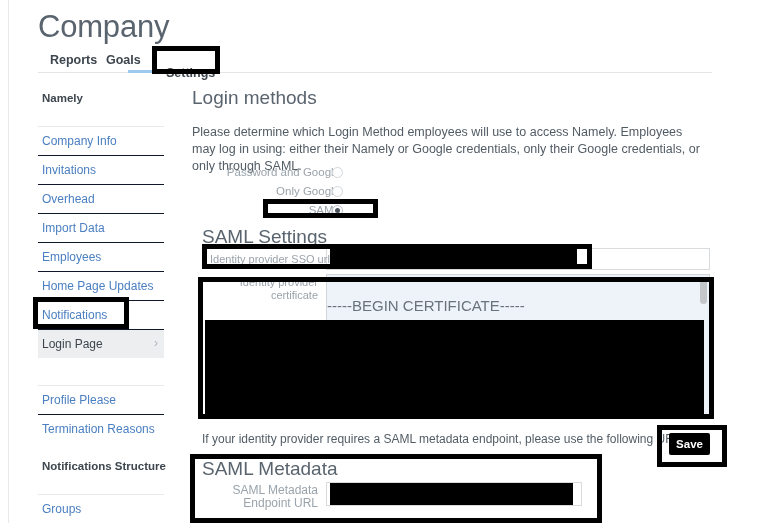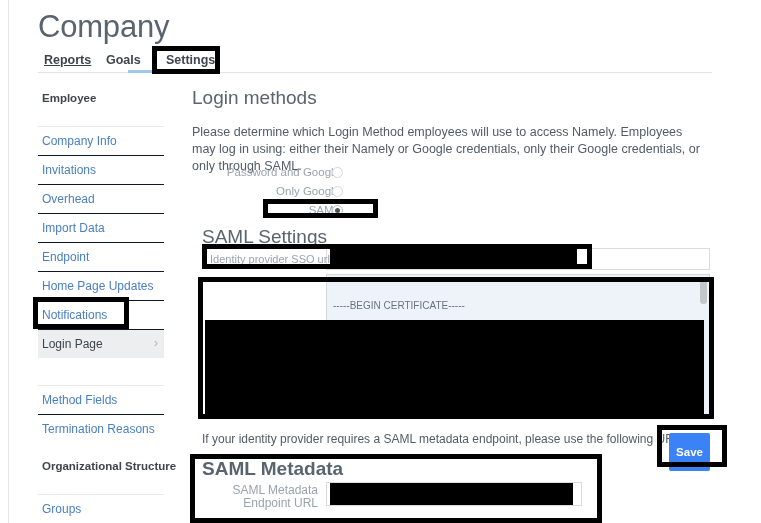--- a/index.html
+++ b/index.html
@@ -58,23 +58,23 @@
   }
   .tab {
     position: absolute;
     top: 0;
     font-size: 12.5px;
     font-weight: bold;
     color: #3d464e;
     line-height: 20px;
     white-space: nowrap;
   }
-  .tab.t0 { left: 6px; text-decoration: underline; }
+  .tab.t0 { left: 12px; }
   .tab.t1 { left: 68px; }
-  .tab.t2 { left: 128px; }
+  .tab.t2 { left: 128px; margin-top: 13px; }
   .tab-underline {
     position: absolute;
     left: 128px; top: 70px;
     width: 52px; height: 3px;
     background: #9ec9ef;
   }
 
   
   .sidebar {
     position: absolute;
@@ -226,22 +226,22 @@
   .cert-box {
     position: absolute;
     left: 124px; top: 0;
     width: 384px; height: 144px;
     border: 1px solid #d2d7db;
     background: #eef3fa;
     overflow: hidden;
   }
   .cert-text {
     position: absolute;
-    left: 6px; top: 24px;
-    font-size: 10px;
+    left: 0; top: 24px;
+    font-size: 15px;
     color: #6a737b;
     line-height: 14px;
     white-space: nowrap;
     font-family: "Liberation Sans", sans-serif;
     text-align: center;
   }
   .cert-scroll {
     position: absolute;
     right: 2px; top: 3px;
     width: 7px; height: 26px;
@@ -256,43 +256,42 @@
     font-size: 12px;
     color: #525c65;
     line-height: 16px;
     white-space: nowrap;
   }
 
   
   .save-btn {
     position: absolute;
     left: 669px; top: 433px;
-    width: 41px; height: 38px;
-    background: #3b82f6;
+    width: 41px; height: 22px;
+    background: #000000;
     border: none;
     border-radius: 2px;
     color: #fff;
     font-size: 11.5px;
     font-weight: bold;
     font-family: "Liberation Sans", sans-serif;
     cursor: pointer;
     padding: 0;
     line-height: 22px;
     text-align: center;
   }
 
   
   .meta-h {
     position: absolute;
     left: 202px; top: 457px;
     font-size: 19px;
     color: #5a646e;
     line-height: 24px;
     white-space: nowrap;
-    font-weight: bold;
   }
   .meta-row {
     position: absolute;
     left: 202px; top: 484px;
     width: 380px; height: 24px;
   }
   .meta-label {
     position: absolute;
     left: 0; top: 0;
     width: 116px;
@@ -335,39 +334,39 @@
   <div class="tabbar">
     <div class="tab t0">Reports</div>
     <div class="tab t1">Goals</div>
     <div class="tab t2">Settings</div>
   </div>
   <div class="tabbar-rule"></div>
   <div class="tab-underline"></div>
 
   <div class="sidebar">
 
-    <div class="nav-group-title">Employee</div>
+    <div class="nav-group-title">Namely</div>
     <div class="nav-item first">Company Info</div>
     <div class="nav-item">Invitations</div>
     <div class="nav-item">Overhead</div>
     <div class="nav-item">Import Data</div>
-    <div class="nav-item">Endpoint</div>
+    <div class="nav-item">Employees</div>
     <div class="nav-item">Home Page Updates</div>
     <div class="nav-item">Notifications</div>
     <div class="nav-item active">
       <span>Login Page</span>
       <span class="chev">›</span>
     </div>
 
     <div class="nav-sep"></div>
-    <div class="nav-item first">Method Fields</div>
+    <div class="nav-item first">Profile Please</div>
     <div class="nav-item">Termination Reasons</div>
 
     <div class="nav-sep"></div>
-    <div class="nav-group-title">Organizational Structure</div>
+    <div class="nav-group-title">Notifications Structure</div>
     <div class="nav-item first">Groups</div>
     <div class="nav-item">Team Categories</div>
 
   </div>
 
   <div class="main">
     <div class="section-h1">Login methods</div>
     <p class="body-text">Please determine which Login Method employees will use to access Namely. Employees may log in using: either their Namely or Google credentials, only their Google credentials, or only through SAML.</p>
   </div>
 
@@ -387,20 +386,21 @@
   </div>
 
   <div class="saml-h">SAML Settings</div>
 
   <div class="sso-row">
     <div class="sso-input"></div>
     <div class="sso-label">Identity provider SSO url</div>
   </div>
 
   <div class="cert-wrap">
+    <div class="cert-label">Identity provider certificate</div>
     <div class="cert-box">
       <div class="cert-text">-----BEGIN CERTIFICATE-----</div>
       <div class="cert-scroll"></div>
     </div>
   </div>
 
   <div class="helper">If your identity provider requires a SAML metadata endpoint, please use the following URL.</div>
 
   <button class="save-btn">Save</button>
 

